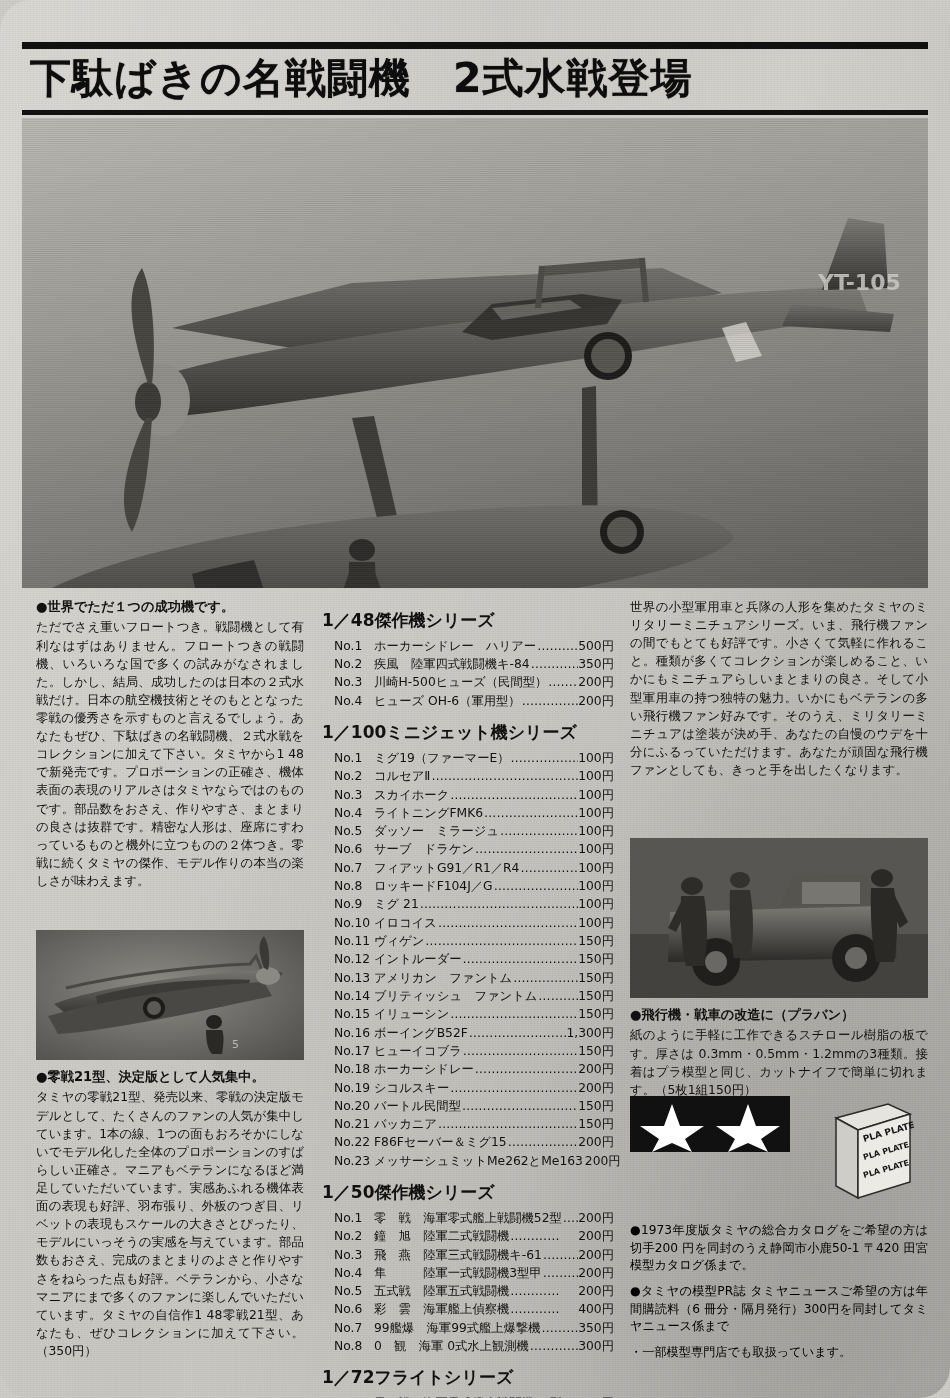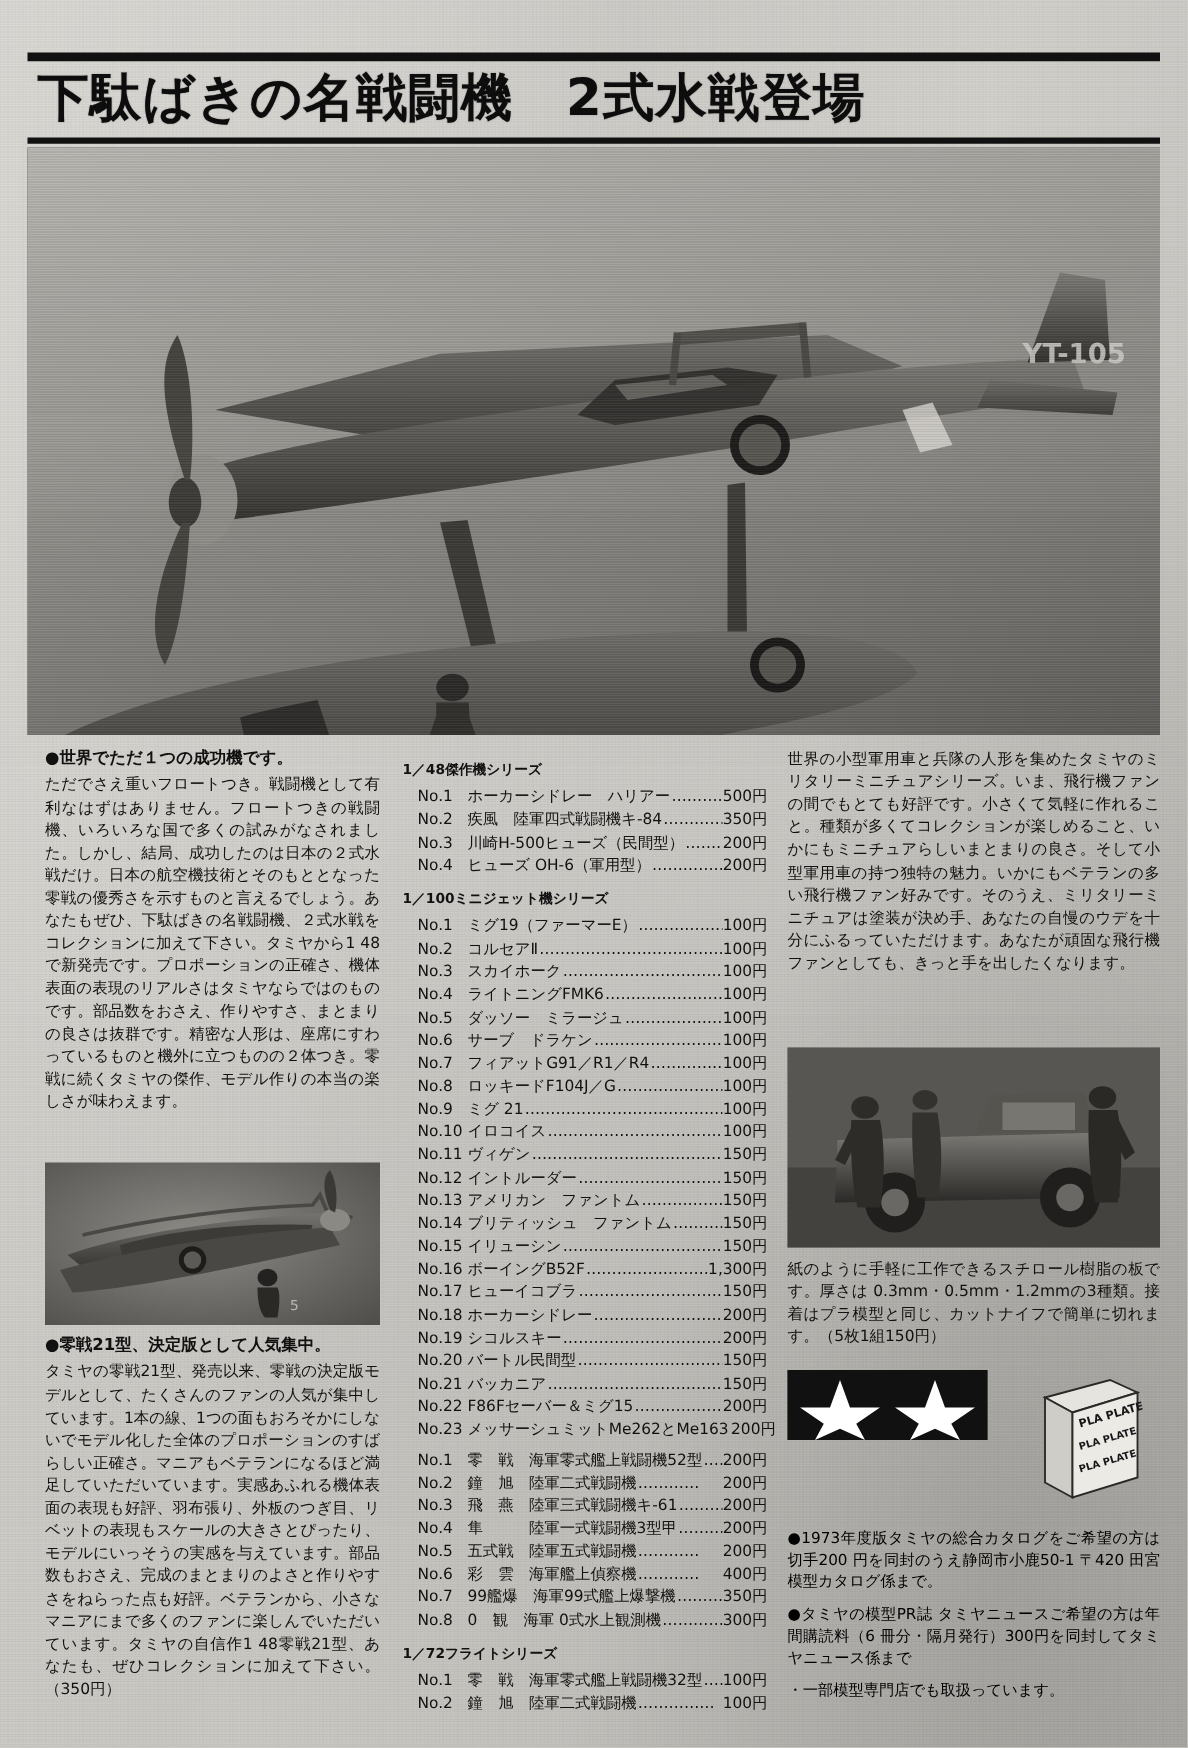--- a/index.html
+++ b/index.html
@@ -11,20 +11,21 @@
     position:relative;
   }
   
   .page{
     position:absolute;inset:0;
     background:
       radial-gradient(ellipse at 30% 20%, rgba(255,255,255,0.18), rgba(0,0,0,0) 60%),
       radial-gradient(ellipse at 85% 90%, rgba(0,0,0,0.18), rgba(0,0,0,0) 55%),
       linear-gradient(105deg,#d6d4cf 0%, #c8c6c1 38%, #d2d0cb 62%, #bfbdb8 100%);
     filter:none;
+    border-radius:31px;
   }
   .grain{
     position:absolute;inset:0;
     background-image:
       repeating-linear-gradient(0deg, rgba(0,0,0,0.035) 0 1px, rgba(255,255,255,0.02) 1px 2px),
       repeating-linear-gradient(90deg, rgba(0,0,0,0.02) 0 1px, rgba(255,255,255,0.015) 1px 3px);
     opacity:.7;
     pointer-events:none;
   }
   
@@ -56,21 +57,21 @@
   .ph-noise{position:absolute;inset:0;
     background-image:repeating-linear-gradient(0deg,rgba(0,0,0,.06) 0 1px,rgba(255,255,255,.04) 1px 2px);}
   svg.plane{position:absolute;left:0;top:0;width:906px;height:470px;}
   
   .col{position:absolute;font-size:12.4px;line-height:1.46;color:#111;}
   .col1{left:36px;top:598px;width:268px;}
   .col2{left:322px;top:598px;width:292px;}
   .col3{left:630px;top:598px;width:298px;}
   .lead{font-weight:bold;font-size:13.2px;line-height:1.4;display:block;margin-bottom:2px;}
   p.body{margin:0 0 8px 0;text-align:justify;}
-  .sec-title{font-weight:bold;font-size:11px;margin:10px 0 4px 0;}
+  .sec-title{font-weight:bold;font-size:17px;margin:10px 0 4px 0;}
   
   ul.plist{list-style:none;margin:0 0 6px 12px;padding:0;}
   ul.plist li{
     display:flex;align-items:baseline;font-size:12.3px;line-height:1.49;white-space:nowrap;
   }
   .pl-no{width:40px;flex:0 0 40px;}
   .pl-name{flex:0 0 auto;}
   .pl-dots{flex:1 1 auto;overflow:hidden;white-space:nowrap;letter-spacing:0px;padding:0 1px;}
   .pl-price{flex:0 0 auto;text-align:left;}
   ul.plist.w2 .pl-name{min-width:118px;}
@@ -383,20 +384,21 @@
           <span class="pl-price">200円</span>
         </li>
       <li>
           <span class="pl-no">No.23</span>
           <span class="pl-name">メッサーシュミットMe262とMe163</span>
           <span class="pl-dots">……………</span>
           <span class="pl-price">200円</span>
         </li>
     </ul>
 
+    <div class="sec-title">1／50傑作機シリーズ</div>
     <ul class="plist w2">
       <li>
           <span class="pl-no">No.1</span>
           <span class="pl-name">零　戦　海軍零式艦上戦闘機52型</span>
           <span class="pl-dots">…………</span>
           <span class="pl-price">200円</span>
         </li>
       <li>
           <span class="pl-no">No.2</span>
           <span class="pl-name">鐘　旭　陸軍二式戦闘機</span>
@@ -497,20 +499,21 @@
       <g fill="#2a2926">
         <ellipse cx="252" cy="40" rx="11" ry="9"></ellipse>
         <path d="M241 50 C240 78, 242 104, 246 124 L264 124 C268 104, 268 74, 264 50 Z"></path>
         <path d="M264 56 L278 84 L270 90 L258 66 Z"></path>
       </g>
     </svg>
   </div>
 
   <div class="col" style="left:630px;top:1006px;width:298px;">
     <p class="body">
+      <span class="lead">●飛行機・戦車の改造に（プラバン）</span>
       <span>紙のように手軽に工作できるスチロール樹脂の板です。厚さは 0.3mm・0.5mm・1.2mmの3種類。接着はプラ模型と同じ、カットナイフで簡単に切れます。（5枚1組150円）</span>
     </p>
   </div>
 
   <div class="logo-wrap">
     <div class="logo-stars">
       <svg viewBox="0 0 160 56" style="width:160px;height:56px;">
         <rect x="0" y="0" width="160" height="56" fill="#111"></rect>
         <polygon points="42,8 50,30 74,30 55,43 62,56 42,47 22,56 29,43 10,30 34,30" fill="#fff"></polygon>
         <polygon points="118,8 126,30 150,30 131,43 138,56 118,47 98,56 105,43 86,30 110,30" fill="#fff"></polygon>

